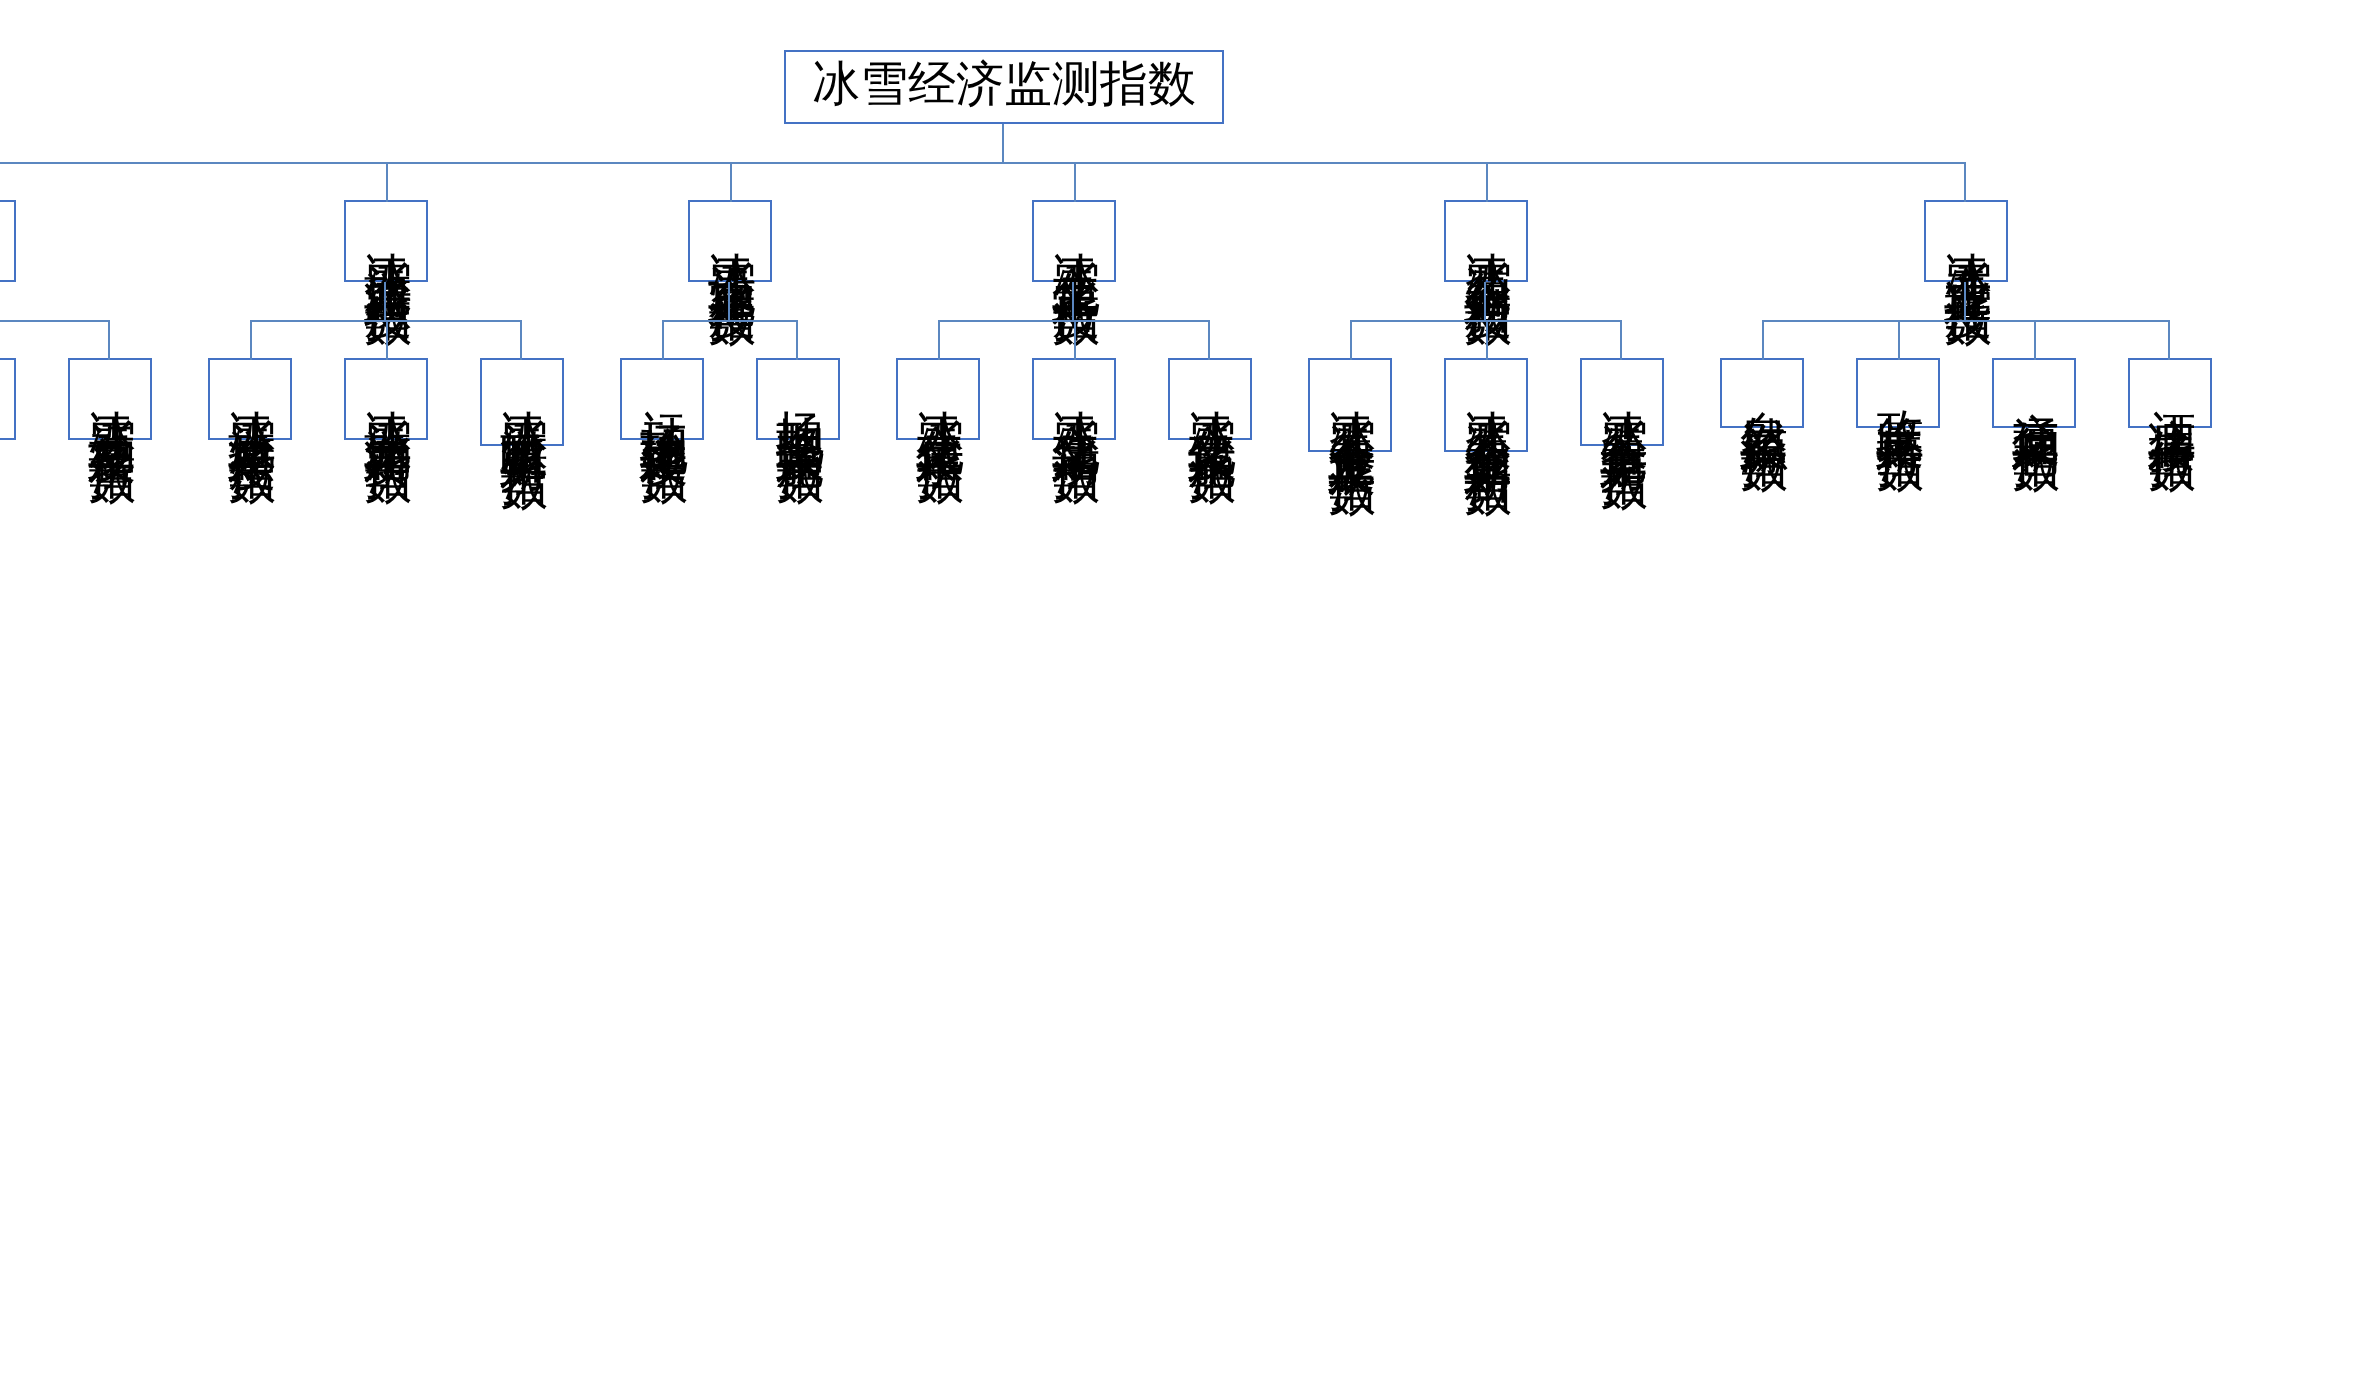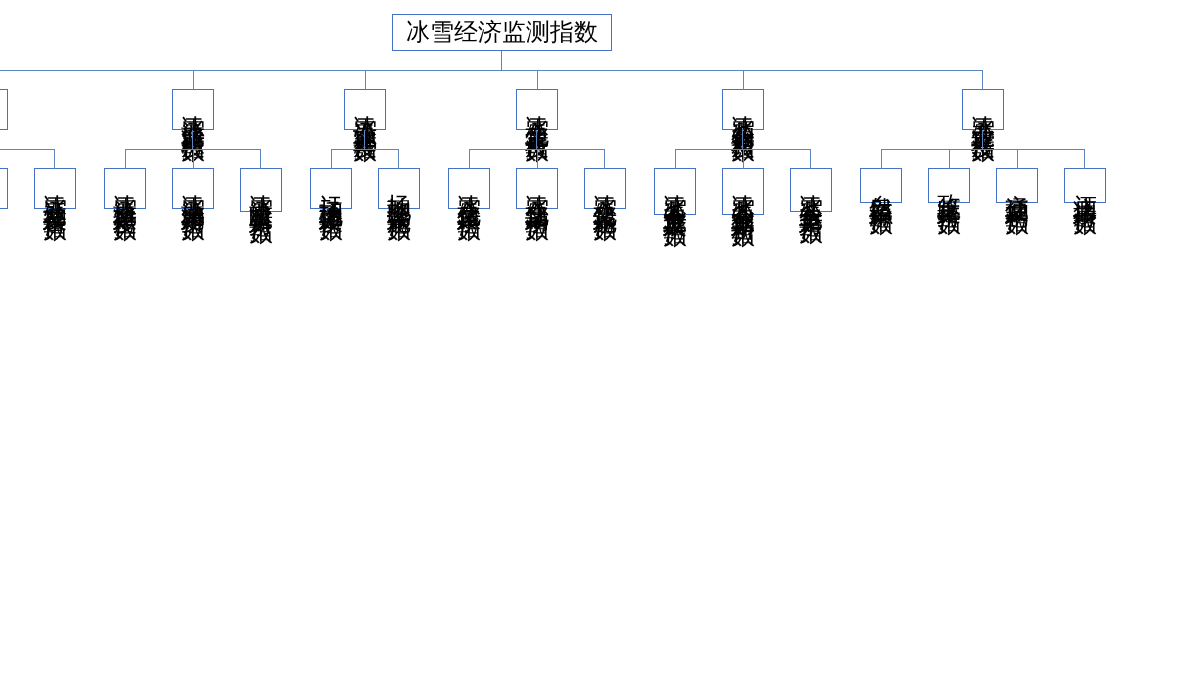--- a/index.html
+++ b/index.html
@@ -12,21 +12,21 @@
   html,body{ margin:0; padding:0; }
   body{
     width:1186px; height:697px; overflow:hidden;
     background:var(--bg);
     font-family:"Liberation Sans", sans-serif;
     color:var(--text);
   }
 
   .tree{
     width:1004px;
-    padding-top:14px;
+    padding-top:25px;
     display:flex;
     justify-content:center;
   }
   .tree ul{
     list-style:none; margin:0; padding:0;
     display:flex;
     align-items:flex-start;
     position:relative;
     padding-top:19px;
   }

